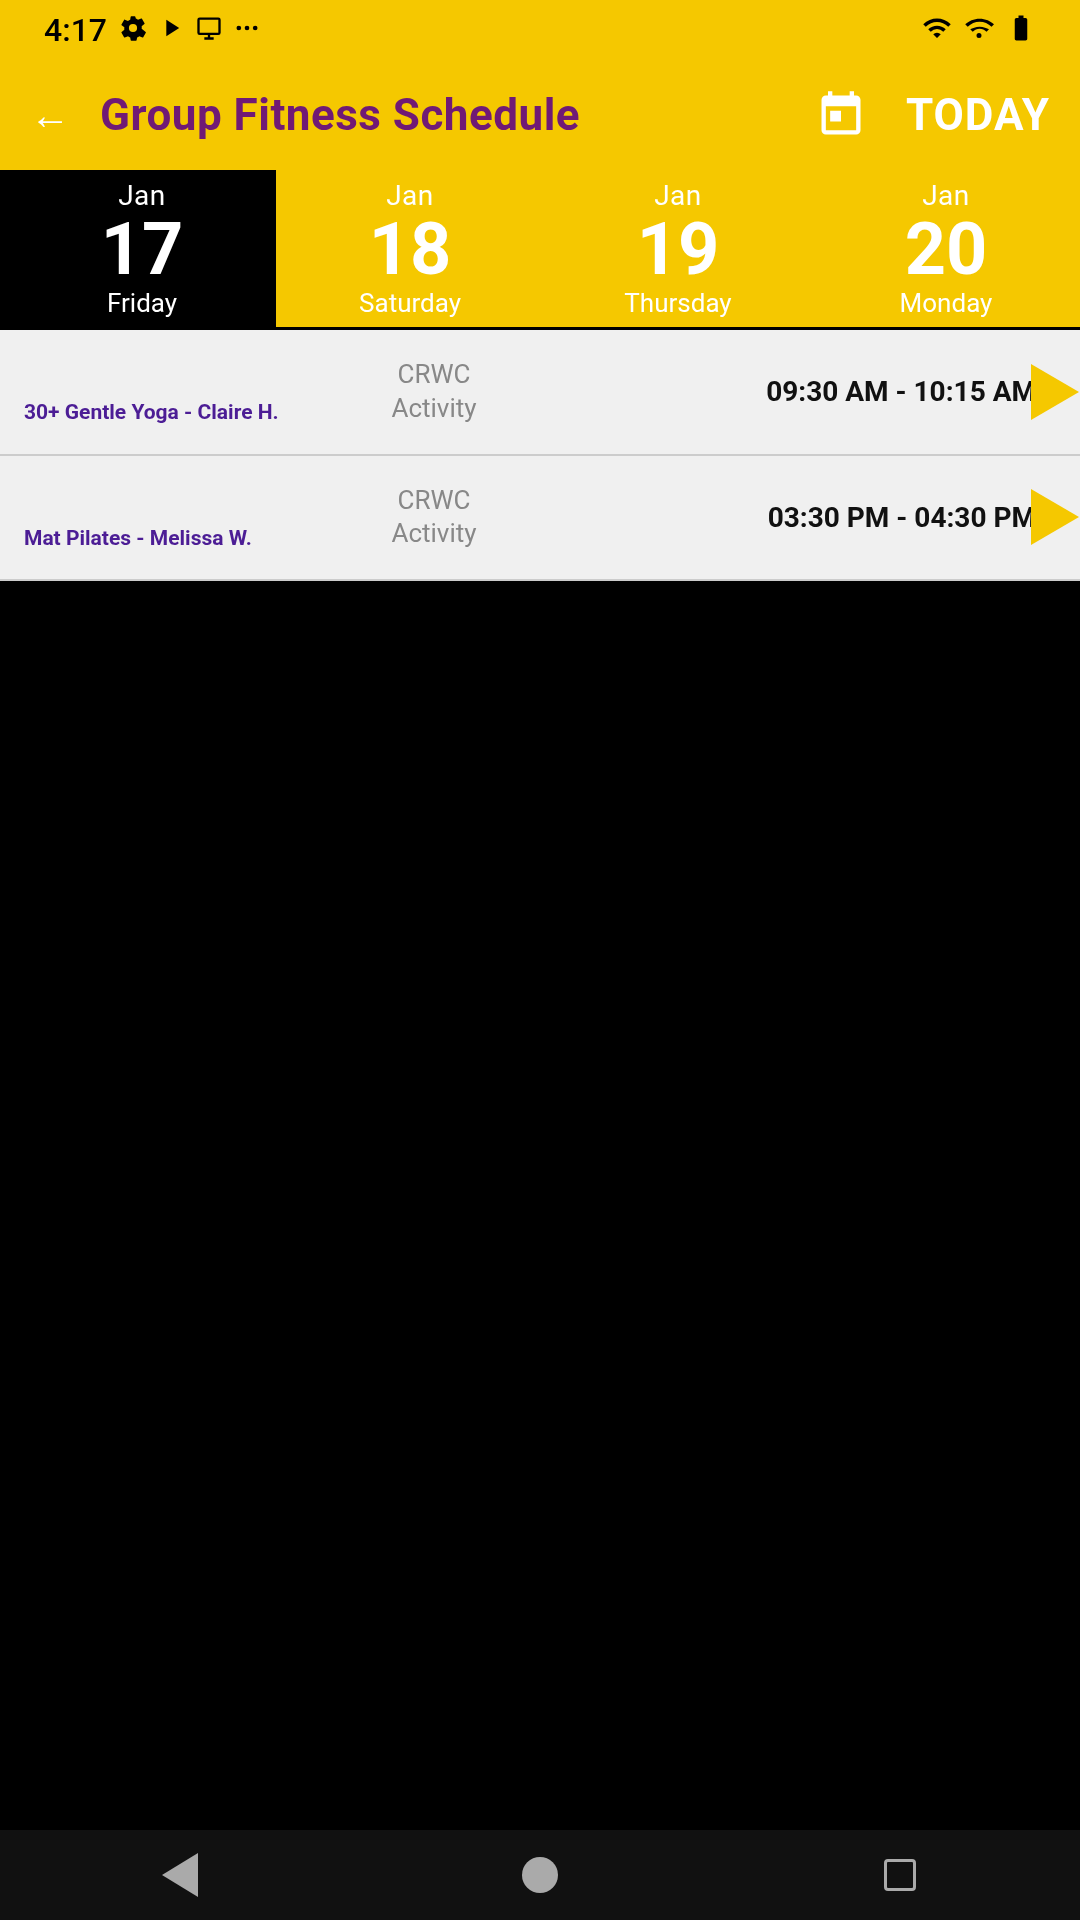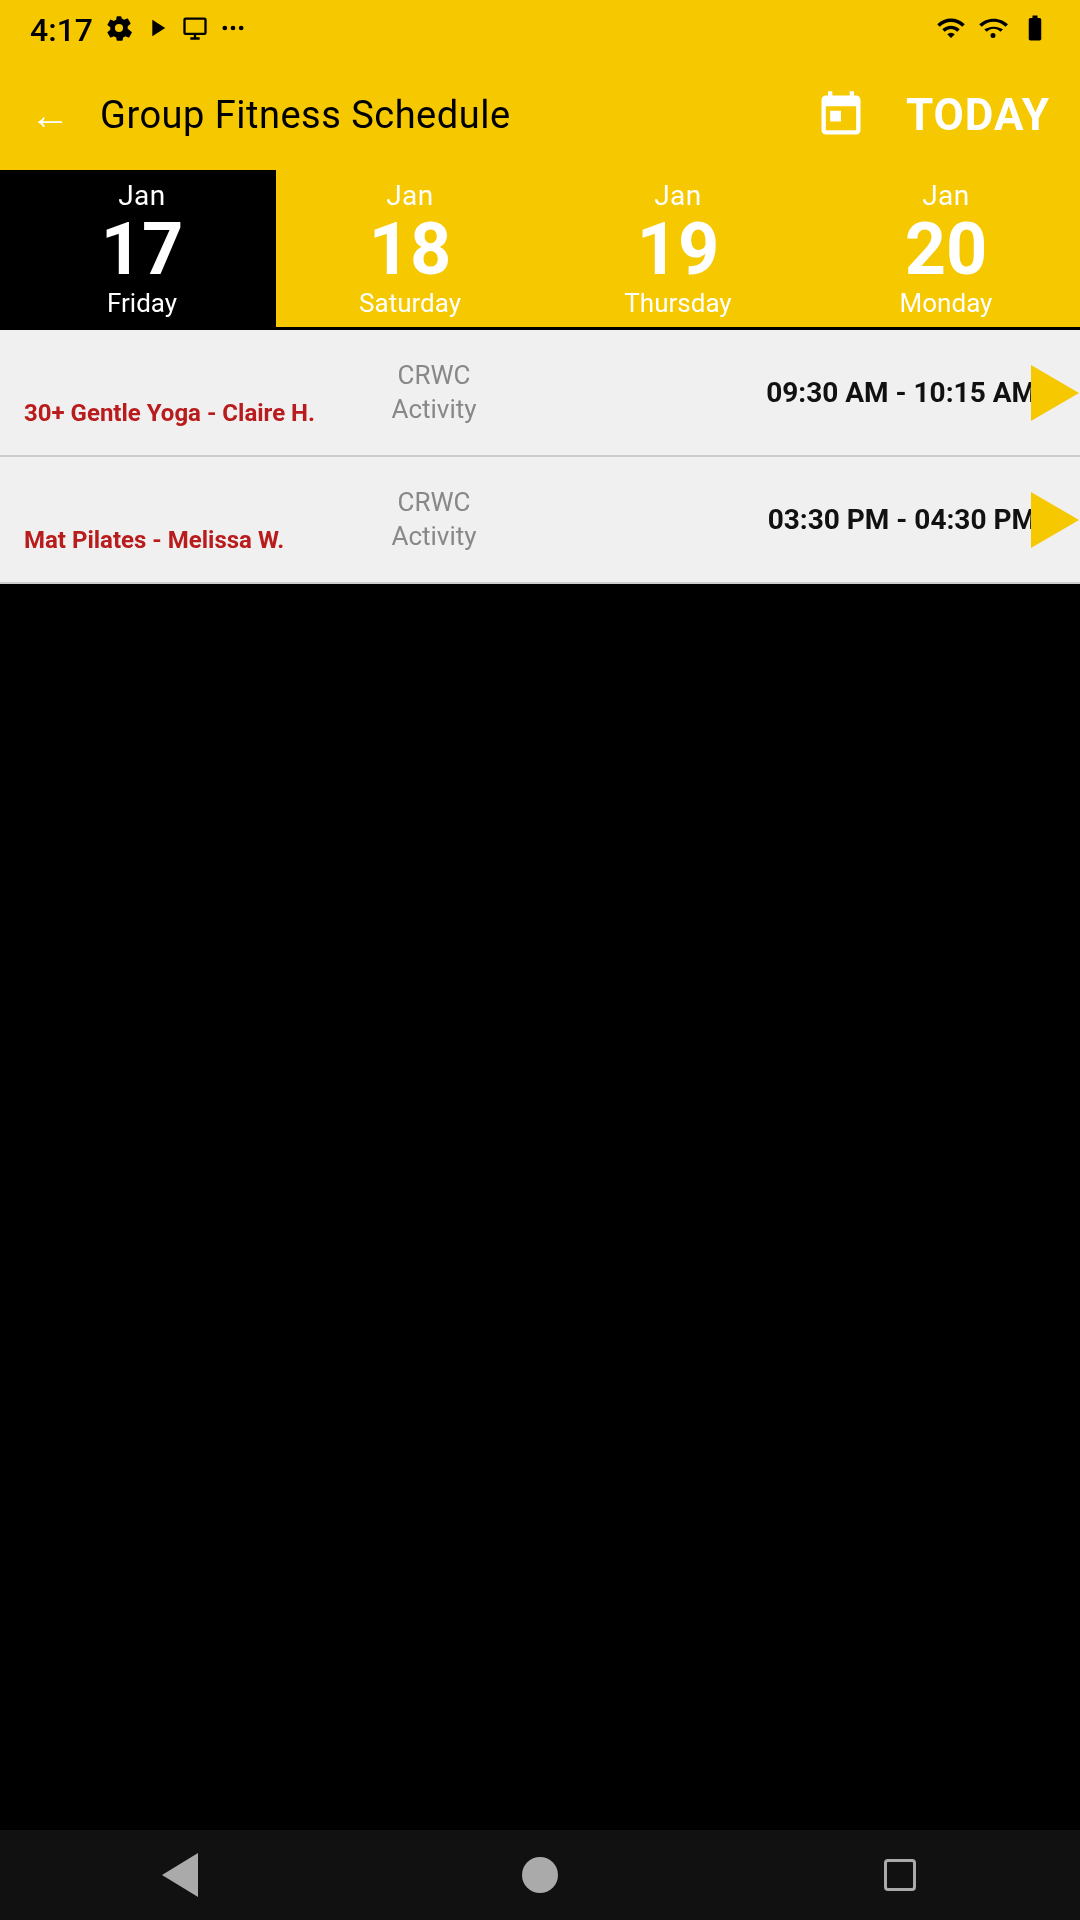--- a/index.html
+++ b/index.html
@@ -13,21 +13,21 @@
     }
 
     
     .status-bar {
       width: 100%;
       height: 60px;
       background: #F5C800;
       display: flex;
       align-items: center;
       justify-content: space-between;
-      padding: 0 30px;
+      padding: 0 44px;
     }
     .status-left {
       display: flex;
       align-items: center;
       gap: 12px;
     }
     .status-time {
       color: #000;
       font-size: 32px;
       font-weight: 500;
@@ -68,23 +68,23 @@
       align-items: center;
       justify-content: center;
       cursor: pointer;
     }
     .back-arrow {
       font-size: 40px;
       color: #fff;
     }
     .app-title {
       flex: 1;
-      color: #000000;
-      font-size: 38px;
-      font-weight: 400;
+      color: #701a75;
+      font-size: 44px;
+      font-weight: 700;
       letter-spacing: 0.5px;
     }
     .calendar-icon-btn {
       width: 70px;
       height: 70px;
       display: flex;
       align-items: center;
       justify-content: center;
       cursor: pointer;
     }
@@ -161,23 +161,23 @@
       cursor: pointer;
       position: relative;
       min-height: 110px;
     }
 
     .schedule-item:first-child {
       border-top: none;
     }
 
     .item-name {
-      font-size: 24px;
-      font-weight: 700;
-      color: #b91c1c;
+      font-size: 21px;
+      font-weight: 700;
+      color: #4c1d95;
       flex: 0 0 auto;
       min-width: 340px;
       margin-top: 41px;
     }
 
     .item-location {
       font-size: 26px;
       color: #888;
       flex: 0 0 auto;
       text-align: center;

